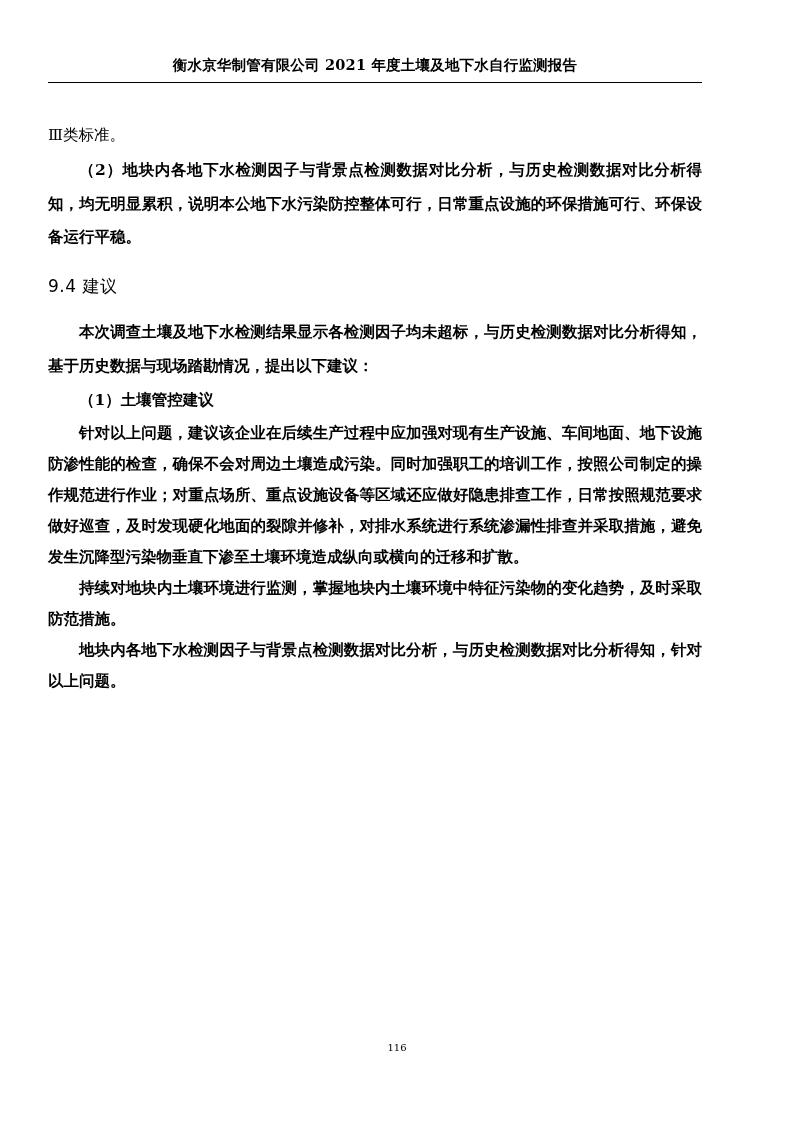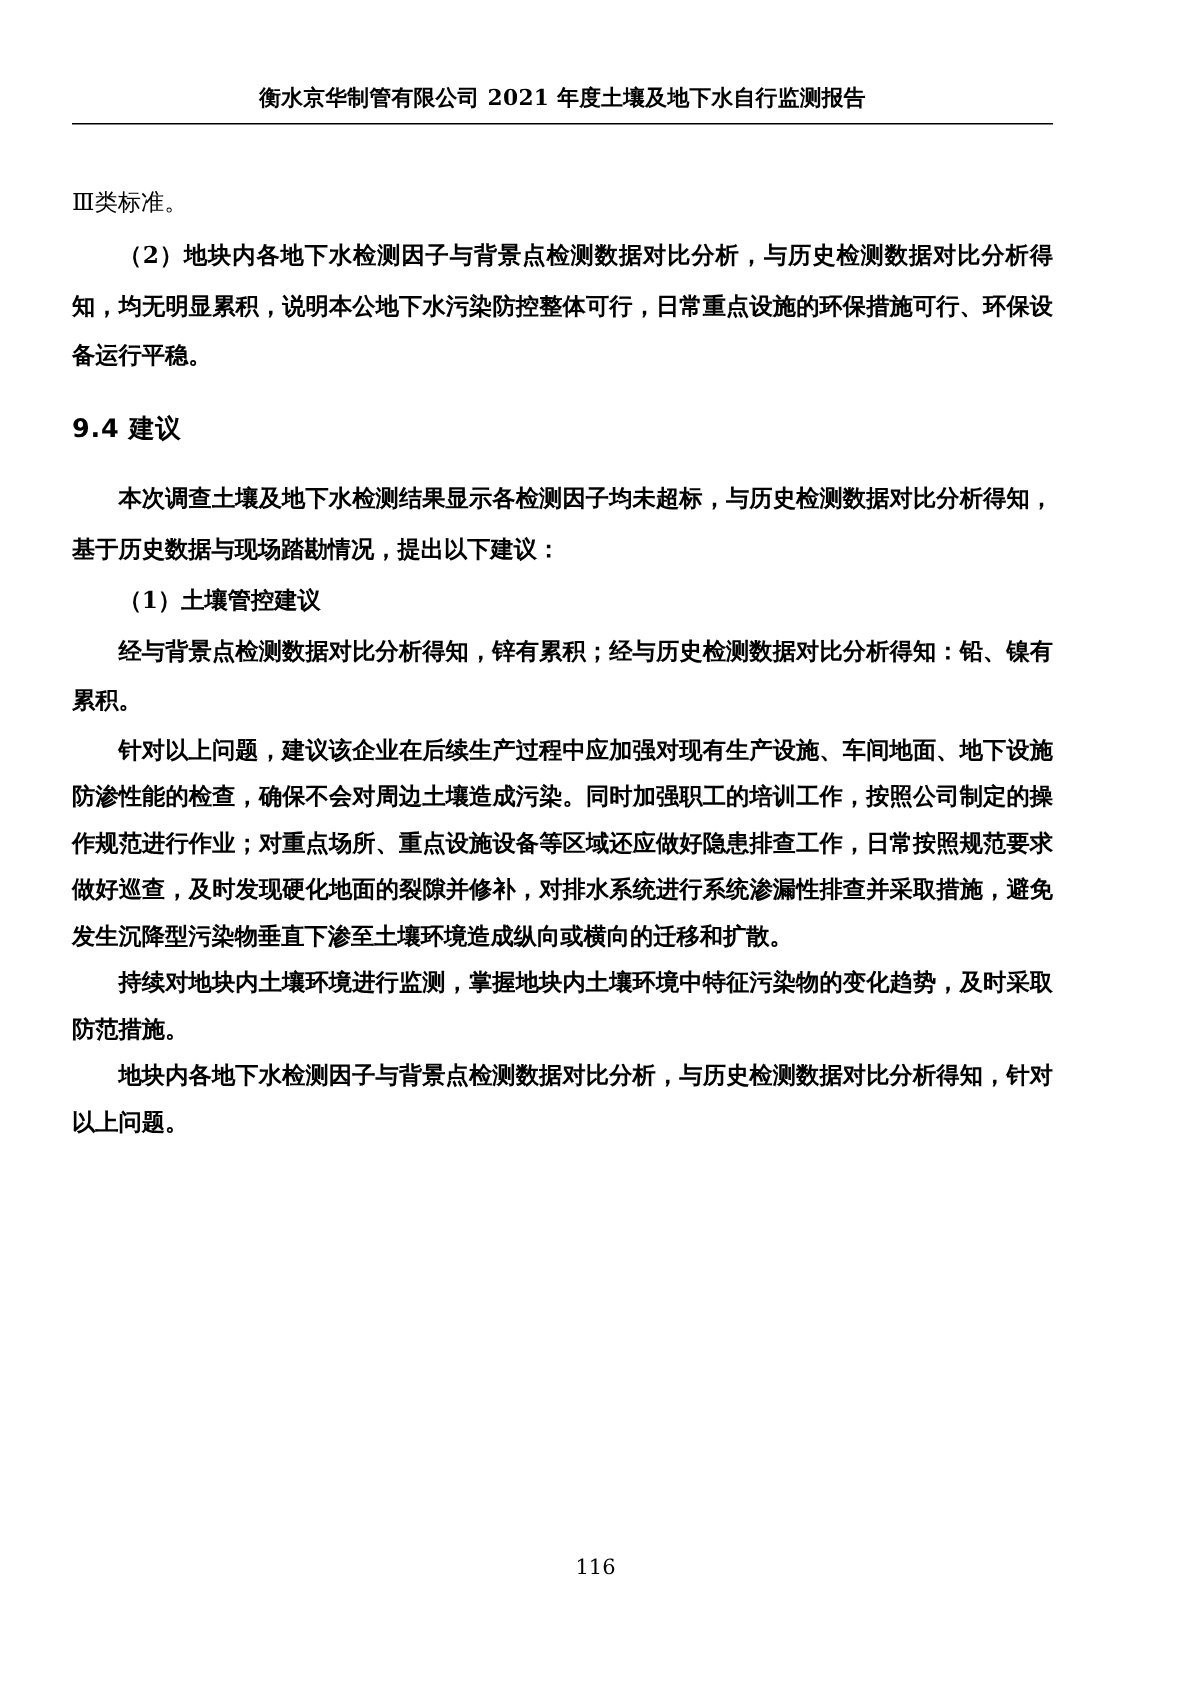--- a/index.html
+++ b/index.html
@@ -44,35 +44,35 @@
   }
   p {
     margin: 0 0 0 0;
   }
   .indent {
     text-indent: 2em;
     font-weight: bold;
   }
   .section-title {
     font-size: 17px;
-    font-weight: bold;
+    font-weight: normal;
     margin: 14px 0 10px 0;
     letter-spacing: 0.5px;
     font-family: "DejaVu Sans", "Liberation Sans", sans-serif;
   }
   .tight {
     line-height: 2.0;
   }
   .pagenum {
     position: absolute;
     left: 0;
     right: 0;
     bottom: 70px;
     text-align: center;
-    font-size: 14px;
+    font-size: 10px;
     font-family: "DejaVu Serif", "Liberation Serif", serif;
   }
 </style>
 </head>
 <body>
 
 <div class="page">
 
   <div class="header">衡水京华制管有限公司 2021 年度土壤及地下水自行监测报告</div>
   <div class="header-rule"></div>
@@ -82,21 +82,20 @@
     <p>Ⅲ类标准。</p>
 
     <p class="indent">（2）地块内各地下水检测因子与背景点检测数据对比分析，与历史检测数据对比分析得知，均无明显累积，说明本公地下水污染防控整体可行，日常重点设施的环保措施可行、环保设备运行平稳。</p>
 
     <div class="section-title">9.4  建议</div>
 
     <p class="indent">本次调查土壤及地下水检测结果显示各检测因子均未超标，与历史检测数据对比分析得知，基于历史数据与现场踏勘情况，提出以下建议：</p>
 
     <p class="indent">（1）土壤管控建议</p>
 
-    <p class="indent">经与背景点检测数据对比分析得知，锌有累积；经与历史检测数据对比分析得知：铅、镍有累积。</p>
 
     <p class="indent tight">针对以上问题，建议该企业在后续生产过程中应加强对现有生产设施、车间地面、地下设施防渗性能的检查，确保不会对周边土壤造成污染。同时加强职工的培训工作，按照公司制定的操作规范进行作业；对重点场所、重点设施设备等区域还应做好隐患排查工作，日常按照规范要求做好巡查，及时发现硬化地面的裂隙并修补，对排水系统进行系统渗漏性排查并采取措施，避免发生沉降型污染物垂直下渗至土壤环境造成纵向或横向的迁移和扩散。</p>
 
     <p class="indent tight">持续对地块内土壤环境进行监测，掌握地块内土壤环境中特征污染物的变化趋势，及时采取防范措施。</p>
 
 
     <p class="indent tight">地块内各地下水检测因子与背景点检测数据对比分析，与历史检测数据对比分析得知，针对以上问题。</p>
 
   </div>
 

